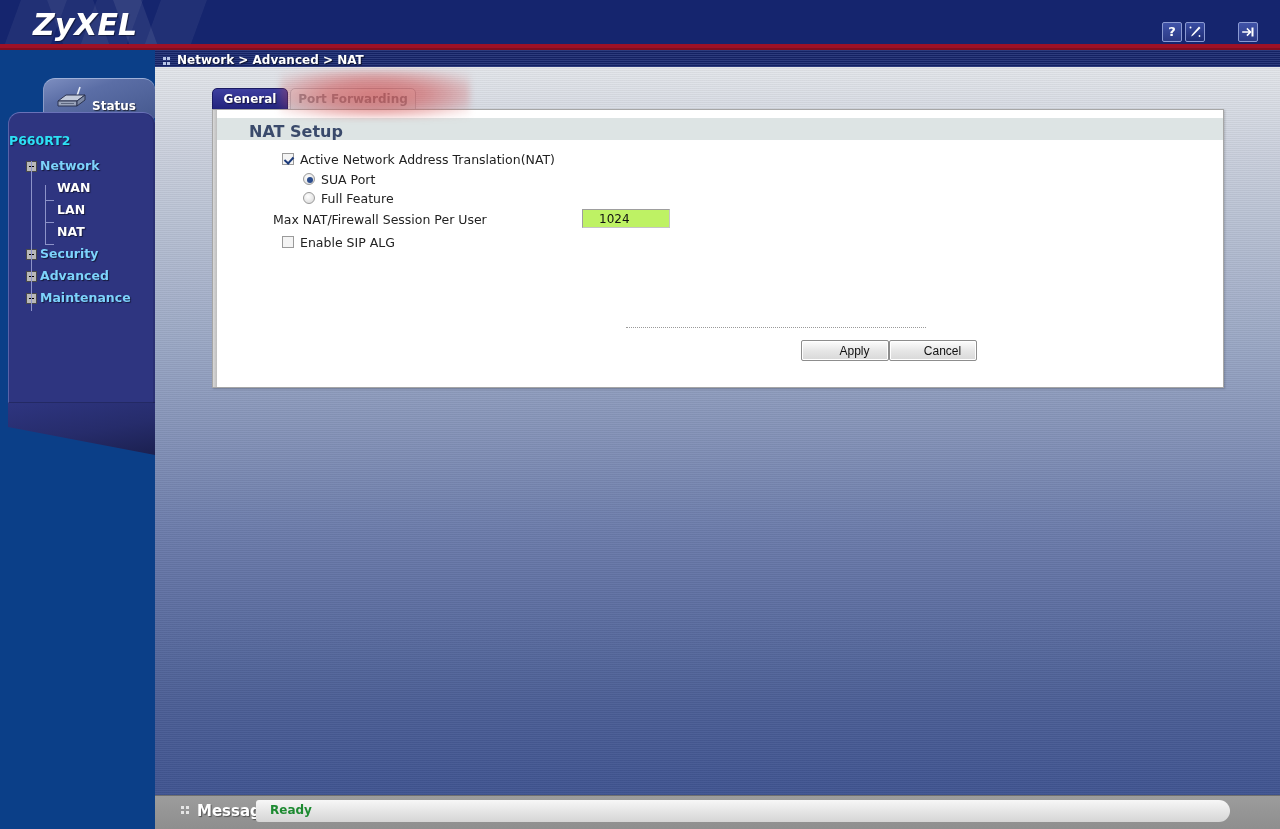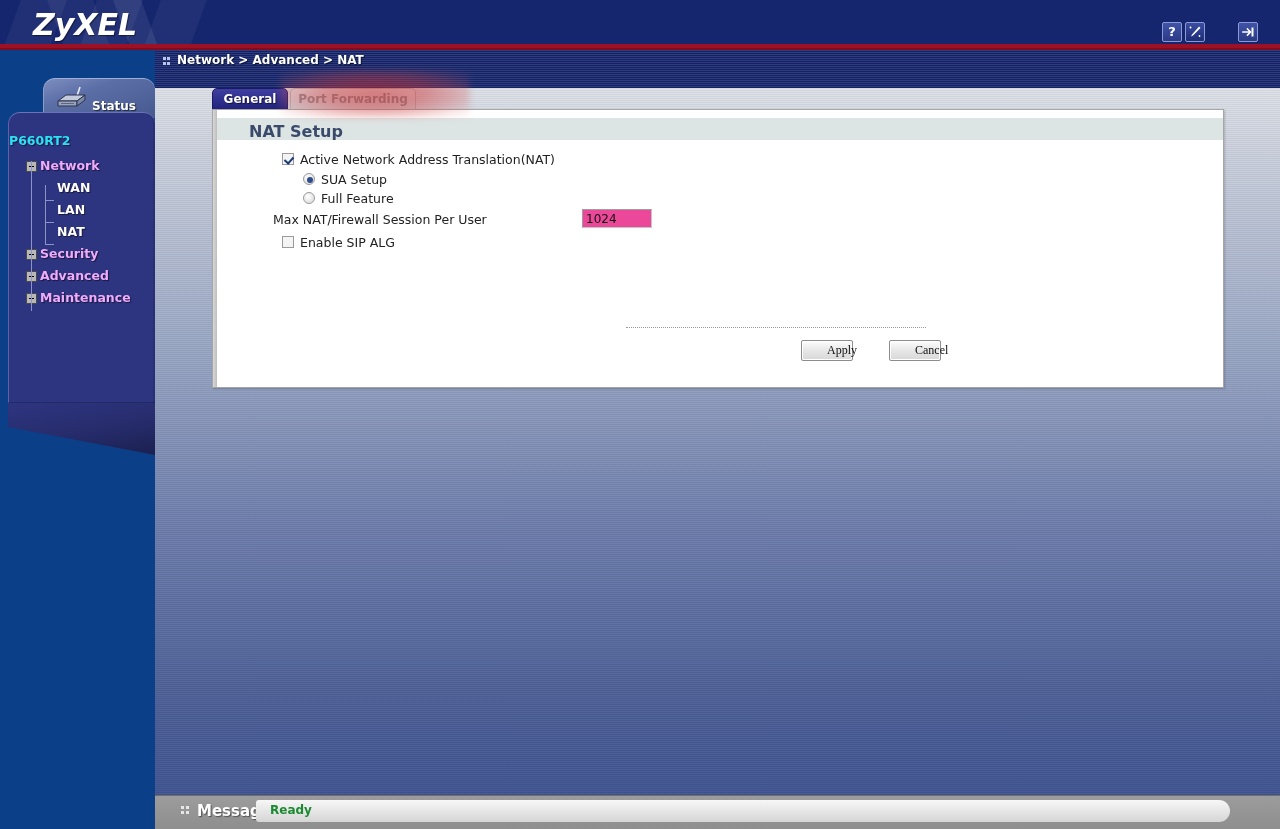--- a/index.html
+++ b/index.html
@@ -122,21 +122,21 @@
   }
   .nav-row {
     position: relative; height: 22px; line-height: 22px;
     font-size: 12.5px; font-weight: bold;
     text-shadow: 1px 1px 1px rgba(0,0,0,0.55);
     cursor: pointer;
     white-space: nowrap;
   }
   .nav-row.level1 { padding-left: 31px; }
   .nav-row.level2 { padding-left: 48px; }
-  .nav-row .cyan { color: #f0abfc; }
+  .nav-row .cyan { color: #7dd3fc; }
   .nav-row .white { color: #ffffff; }
 
   
   .tree-box {
     position: absolute; left: 17px; top: 6px;
     width: 11px; height: 11px;
     background: #b8b8b8;
     border: 1px solid #4a4a4a;
     cursor: pointer;
   }
@@ -170,21 +170,21 @@
       repeating-linear-gradient(to bottom,
         rgba(0,0,0,0.045) 0px, rgba(0,0,0,0.045) 1px,
         rgba(255,255,255,0.03) 1px, rgba(255,255,255,0.03) 2px),
       linear-gradient(to bottom, #e8eaed 0%, #c9cfdc 14%, #9aa7c4 38%,
                       #6c7cab 62%, #4c5f96 84%, #3c5190 100%);
     overflow: hidden;
   }
 
   
   #breadcrumb-bar {
-    position: absolute; left: 0; top: 0; width: 1125px; height: 38px;
+    position: absolute; left: 0; top: 0; width: 1125px; height: 17px;
     background:
       repeating-linear-gradient(to bottom,
         rgba(255,255,255,0.10) 0px, rgba(255,255,255,0.10) 1px,
         rgba(0,0,0,0.10) 1px, rgba(0,0,0,0.10) 2px),
       #16266e;
   }
   #breadcrumb-text {
     position: absolute; left: 22px; top: 3px;
     color: #ffffff; font-size: 12px; font-weight: bold;
     text-shadow: 1px 1px 1px rgba(0,0,0,0.6);
@@ -291,42 +291,42 @@
   .rb.selected::after {
     content: "";
     position: absolute; left: 3px; top: 3px;
     width: 6px; height: 6px;
     border-radius: 50%;
     background: #2b4c8c;
   }
   
   #max-sessions-input {
     position: absolute;
-    width: 70px; height: 19px;
+    width: 88px; height: 19px;
     font-family: "DejaVu Sans", "Liberation Sans", sans-serif;
     font-size: 12px; color: #111;
-    padding: 1px 3px;
+    padding: 1px 16px;
     border: 1px solid #c6c6c6;
     border-top-color: #9e9e9e;
     border-left-color: #9e9e9e;
-    background: #ec4899;
+    background: #bef264;
     outline: none;
   }
 
   
   #divider {
     position: absolute; left: 413px; top: 217px;
     width: 300px; height: 1px;
     border-top: 1px dotted #9a9a9a;
   }
   
   .btn {
     position: absolute; top: 230px;
-    width: 52px; height: 21px;
-    font-family: Liberation Serif, serif;
+    width: 88px; height: 21px;
+    font-family: Liberation Sans, sans-serif;
     font-size: 12px; color: #111111;
     background: linear-gradient(#fdfdfd, #e6e6e6 52%, #d8d8d8);
     border: 1px solid #8d8d8d;
     border-radius: 2px;
     cursor: pointer;
     box-shadow: inset 0 0 0 1px #ffffff;
     padding-left: 25px;
   }
   #apply-button  { left: 588px; }
   #cancel-button { left: 676px; }
@@ -482,21 +482,21 @@
 
     <div class="form-area">
 
       <div class="frow" style="height:20px;">
         <span class="cb checked" style="left:69px; top:3px;"></span>
         <span class="lbl" style="left:87px; top:2px;">Active Network Address Translation(NAT)</span>
       </div>
 
       <div class="frow">
         <span class="rb selected" style="left:90px; top:2px;"></span>
-        <span class="lbl" style="left:108px; top:1px;">SUA Setup</span>
+        <span class="lbl" style="left:108px; top:1px;">SUA Port</span>
       </div>
 
       <div class="frow">
         <span class="rb" style="left:90px; top:2px;"></span>
         <span class="lbl" style="left:108px; top:1px;">Full Feature</span>
       </div>
 
       <div class="frow" style="height:24px;">
         <span class="lbl" style="left:60px; top:3px;">Max NAT/Firewall Session Per User</span>
         <input id="max-sessions-input" type="text" style="left: 369px; top: 0px;" value="1024">

